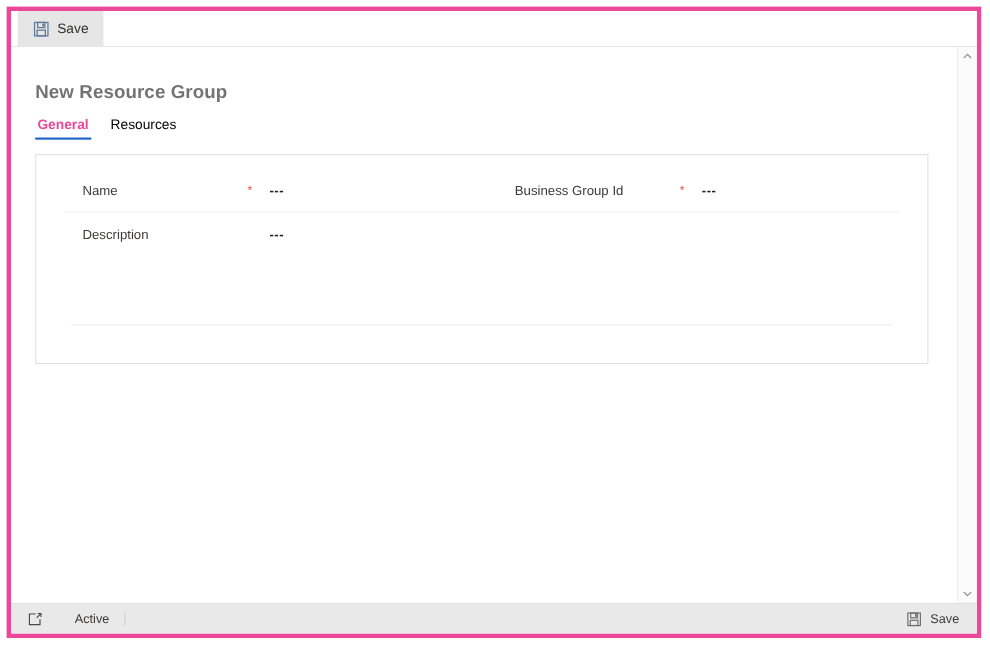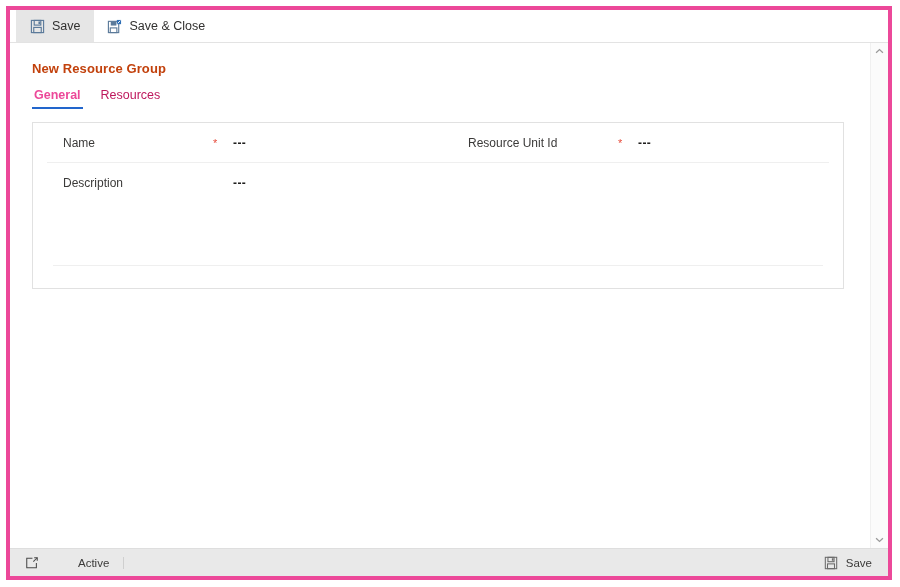--- a/index.html
+++ b/index.html
@@ -75,38 +75,38 @@
   .content {
     flex: 1;
     min-width: 0;
     background: #ffffff;
     padding: 14px 0 0 0;
     overflow: hidden;
     position: relative;
   }
 
   .page-title {
-    font-size: 13px;
+    font-size: 17px;
     font-weight: bold;
-    color: #c2410c;
-    margin: 4px 0 0 22px;
+    color: #737373;
+    margin: 17px 0 0 22px;
     letter-spacing: 0.1px;
   }
 
   
   .tabstrip {
     display: flex;
     align-items: flex-end;
     margin: 12px 0 0 22px;
     gap: 16px;
   }
   .tab {
     position: relative;
     font-size: 12.5px;
-    color: #be185d;
+    color: #000000;
     padding: 0 2px 7px 2px;
     cursor: pointer;
     user-select: none;
   }
   .tab.selected {
     font-weight: bold;
     color: #ec4899;
   }
   .tab.selected::after {
     content: "";
@@ -117,21 +117,21 @@
     height: 2.5px;
     background: #2266cc;
   }
 
   
   .card {
     margin: 13px 26px 0 22px;
     border: 1px solid #e1e1e1;
     background: #ffffff;
     box-sizing: border-box;
-    padding: 0;
+    padding: 12px;
   }
   .form-row {
     width: 100%;
     display: flex;
   }
   .field {
     width: 50%;
     box-sizing: border-box;
     display: flex;
     align-items: center;
@@ -207,21 +207,21 @@
     background: #e9e9e9;
     border-top: 1px solid #dedede;
     display: flex;
     align-items: center;
     padding: 0 10px 0 14px;
     box-sizing: border-box;
   }
   .status-left {
     display: flex;
     align-items: center;
-    gap: 10px;
+    gap: 0;
   }
   .status-icon {
     width: 16px;
     height: 16px;
     display: inline-flex;
     align-items: center;
     justify-content: center;
     color: #4a4a4a;
     margin-right: 28px;
   }
@@ -254,32 +254,20 @@
         <svg width="15" height="15" viewBox="0 0 16 16" aria-hidden="true">
           <rect x="1.5" y="1.5" width="13" height="13" fill="none" stroke="#5b7a9a" stroke-width="1.2"></rect>
           <rect x="4.5" y="1.5" width="7" height="5" fill="none" stroke="#5b7a9a" stroke-width="1.2"></rect>
           <rect x="9" y="2.6" width="1.8" height="2.8" fill="#5b7a9a"></rect>
           <rect x="4" y="9" width="8" height="5.5" fill="none" stroke="#5b7a9a" stroke-width="1.2"></rect>
         </svg>
       </span>
       <span>Save</span>
     </div>
 
-    <div class="cmd-btn">
-      <span class="cmd-icon">
-        <svg width="15" height="15" viewBox="0 0 16 16" aria-hidden="true">
-          <rect x="1.5" y="2.5" width="11" height="12" fill="none" stroke="#5b7a9a" stroke-width="1.2"></rect>
-          <rect x="4" y="2.5" width="6" height="4.5" fill="#5b7a9a"></rect>
-          <rect x="3.5" y="9.5" width="7" height="5" fill="none" stroke="#5b7a9a" stroke-width="1.2"></rect>
-          <rect x="10.5" y="1" width="4.5" height="4.5" fill="#2f6fb5"></rect>
-          <path d="M11.4 4.6 L14.2 1.8" stroke="#ffffff" stroke-width="1" fill="none"></path>
-        </svg>
-      </span>
-      <span>Save &amp; Close</span>
-    </div>
 
 
   </div>
 
   <div class="body-wrap">
 
     <div class="content">
 
       <div class="page-title">New Resource Group</div>
 
@@ -296,21 +284,21 @@
 
         <div class="form-row">
 
           <div class="field">
             <span class="field-label">Name</span>
             <span class="req-star">*</span>
             <span class="field-value">---</span>
           </div>
 
           <div class="field">
-            <span class="field-label">Resource Unit Id</span>
+            <span class="field-label">Business Group Id</span>
             <span class="req-star">*</span>
             <span class="field-value">---</span>
           </div>
 
         </div>
 
         <div class="row-divider"></div>
 
         <div class="form-row">
           <div class="field">

